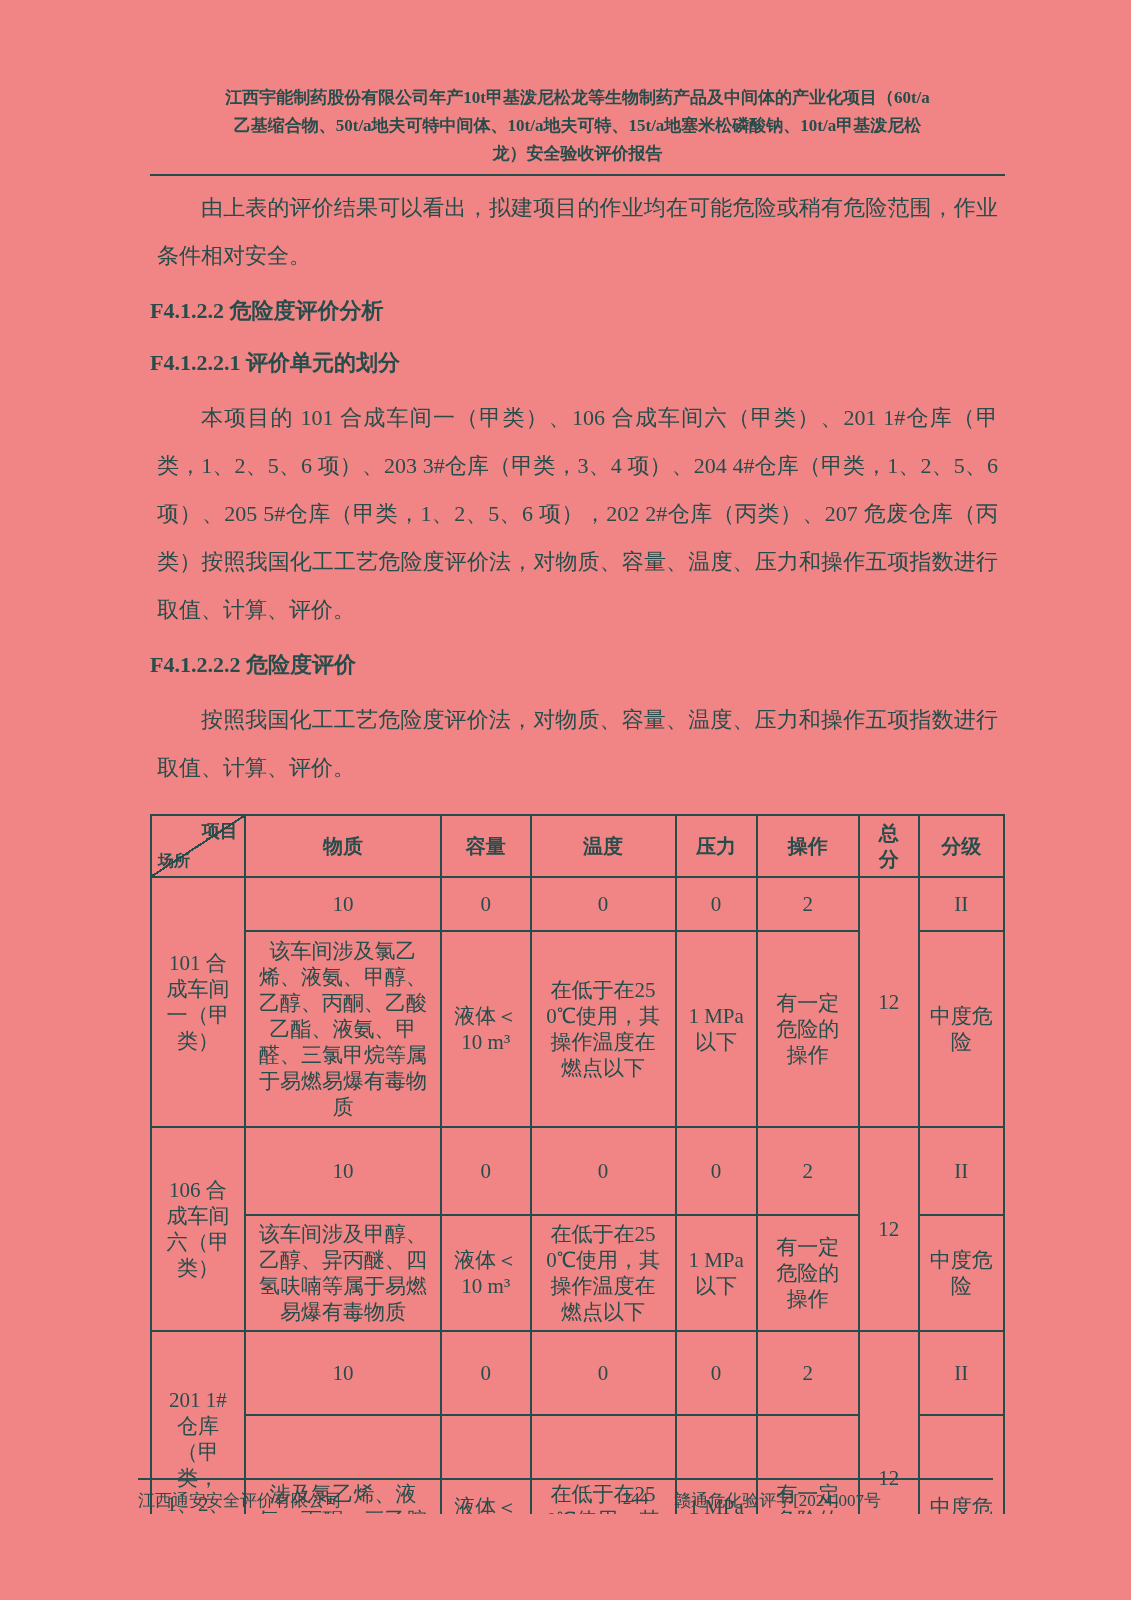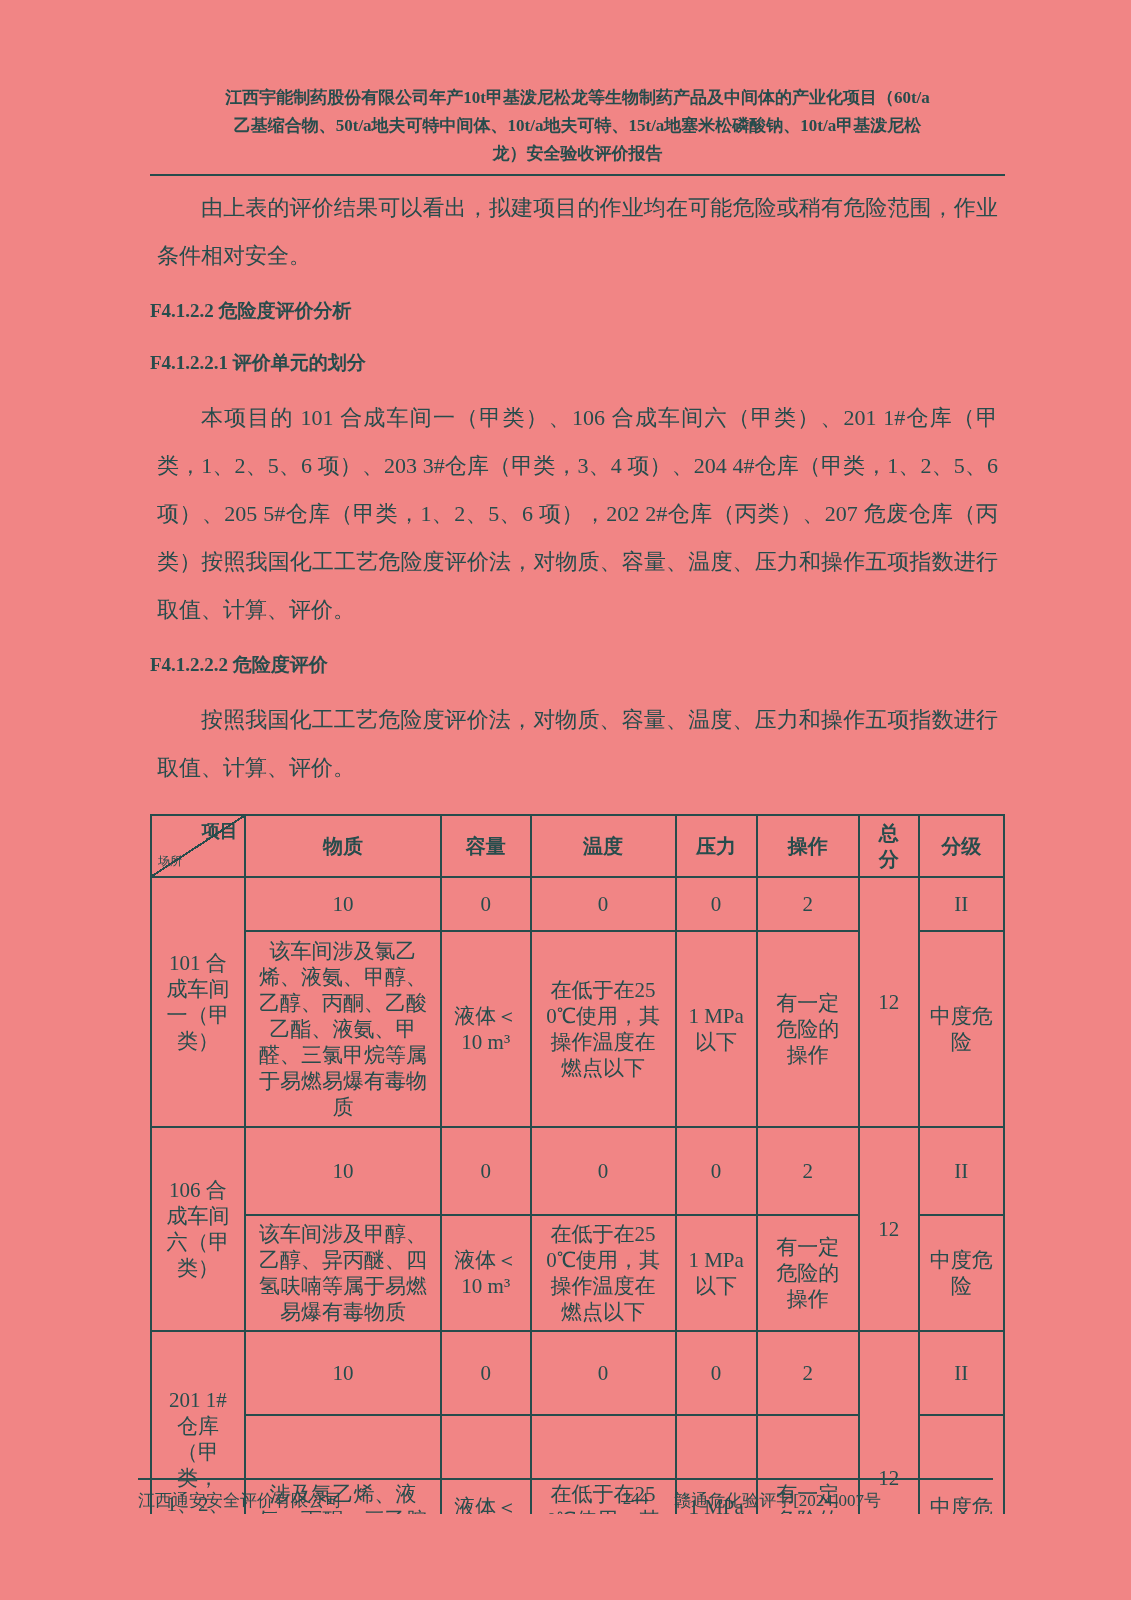--- a/index.html
+++ b/index.html
@@ -22,21 +22,21 @@
     padding-bottom:6px;
   }
   .para{
     font-size:22px;
     line-height:48px;
     text-align:justify;
     text-indent:2em;
     margin:8px 7px;
   }
   .hsec{
-    font-size:19px;
+    font-size:22px;
     font-weight:bold;
     line-height:46px;
     margin:6px 0;
   }
   .table-wrap{
     height:700px;
     overflow:hidden;
     margin-top:22px;
   }
   table{
@@ -66,21 +66,21 @@
     position:relative;
     padding:0;
     background:linear-gradient(to bottom right,
       transparent 0,
       transparent calc(50% - 1px),
       #274c4c calc(50% - 1px),
       #274c4c calc(50% + 1px),
       transparent calc(50% + 1px));
   }
   .corner .c-top{position:absolute;top:2px;right:6px;font-size:18px;font-weight:bold;}
-  .corner .c-bot{position:absolute;bottom:2px;left:6px;font-size:12px;font-weight:normal;}
+  .corner .c-bot{position:absolute;bottom:2px;left:6px;font-size:16px;font-weight:bold;}
   tr.r-score td{height:44px;}
   tr.g1-detail td{height:186px;}
   tr.g2-score td{height:78px;}
   tr.g2-detail td{height:106px;text-align:center;}
   tr.g3-score td{height:74px;}
   tr.g3-detail td{height:200px;}
   .page-footer{
     position:absolute;
     left:138px;
     top:1478px;

